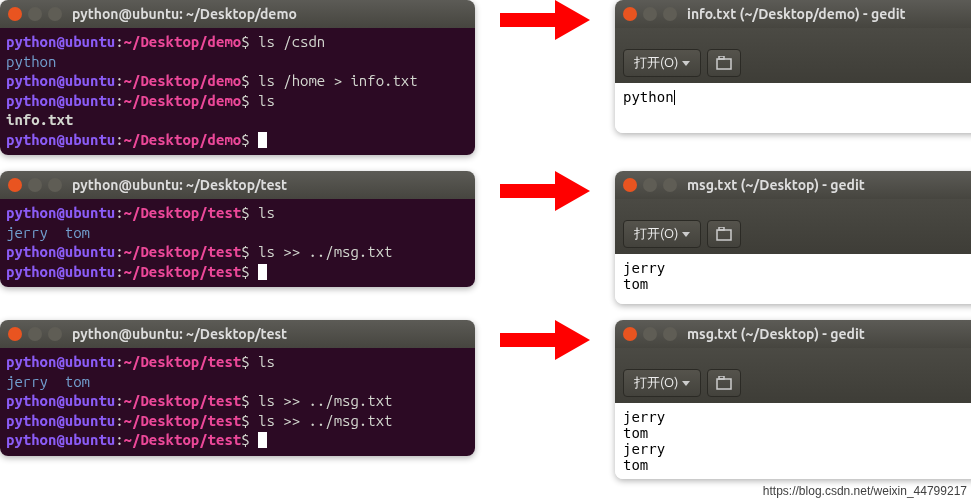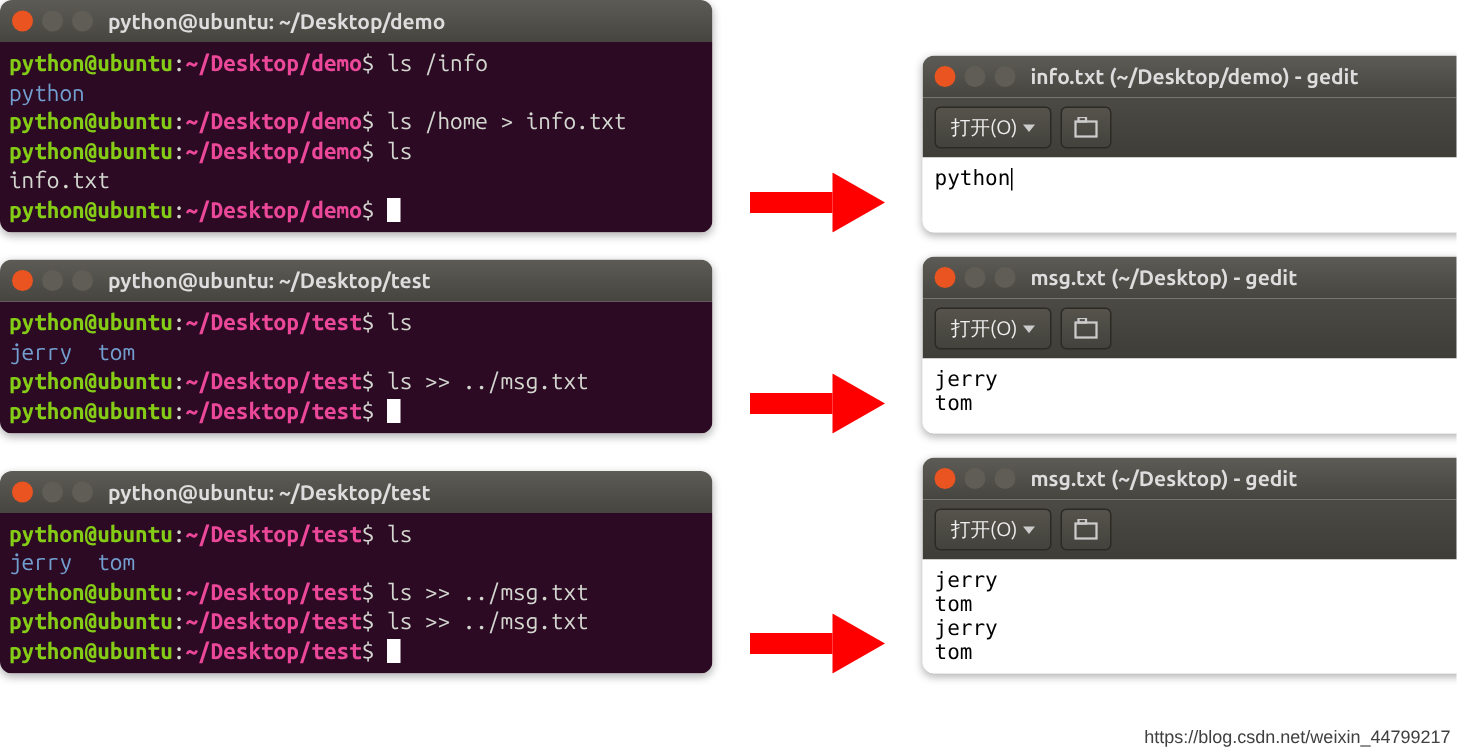--- a/index.html
+++ b/index.html
@@ -6,21 +6,21 @@
 body {
   background: #fff;
   font-family: "Ubuntu Mono", "DejaVu Sans Mono", monospace;
   width: 971px;
   height: 500px;
   position: relative;
   overflow: hidden;
 }
 .row {
   display: flex;
-  align-items: flex-end;
+  align-items: flex-start;
   margin-bottom: 16px;
 }
 .terminal {
   width: 475px;
   border-radius: 8px;
   overflow: hidden;
   box-shadow: 0 2px 6px rgba(0,0,0,0.3);
   flex-shrink: 0;
 }
 .titlebar {
@@ -50,25 +50,25 @@
 .btn-max   { background: #5f5d55; }
 .termbody {
   background: #2c0a24;
   color: #eee;
   font-size: 15px;
   line-height: 1.3;
   padding: 4px 6px 6px 6px;
   min-height: 60px;
 }
 .termline { white-space: pre; font-family: "Ubuntu Mono","DejaVu Sans Mono",monospace;}
-.user  { color: #84cc16; font-weight: bold; }
+.user  { color: #8b5cf6; font-weight: bold; }
 .path  { color: #ec4899; font-weight: bold; }
 .cmd   { color: #d3d7cf; }
 .out   { color: #729fcf; }
-.out2  { color: #d3d7cf; }
+.out2  { color: #d3d7cf; font-weight: bold; }
 .cursor{
   display: inline-block;
   width: 9px;
   height: 16px;
   background: #fff;
   vertical-align: text-bottom;
 }
 
 .arrow {
   width: 90px;
@@ -97,20 +97,21 @@
   background: linear-gradient(to bottom,#55534c,#43423c);
   border: 1px solid #2b2a25;
   border-radius: 4px;
   color: #eee;
   font-family: "Ubuntu", sans-serif;
   font-size: 13px;
   padding: 4px 10px;
   display: flex;
   align-items: center;
   gap: 4px;
+  margin-top: 15px;
 }
 .tbtn .tri {
   width: 0; height: 0;
   border-left: 4px solid transparent;
   border-right: 4px solid transparent;
   border-top: 5px solid #ccc;
 }
 .tbtn.icon { padding: 4px 8px; }
 .geditbody {
   background: #fff;
@@ -144,21 +145,21 @@
   <div class="terminal">
     <div class="titlebar">
       <div class="wincontrols">
         <span class="btn-circ btn-close"></span>
         <span class="btn-circ btn-min"></span>
         <span class="btn-circ btn-max"></span>
       </div>
       <span>python@ubuntu: ~/Desktop/demo</span>
     </div>
     <div class="termbody">
-        <div class="termline"><span class="user">python@ubuntu</span><span class="cmd">:</span><span class="path">~/Desktop/demo</span><span class="cmd">$</span><span class="cmd"> ls /info</span></div>
+        <div class="termline"><span class="user">python@ubuntu</span><span class="cmd">:</span><span class="path">~/Desktop/demo</span><span class="cmd">$</span><span class="cmd"> ls /csdn</span></div>
         <div class="termline"><span class="out">python</span></div>
         <div class="termline"><span class="user">python@ubuntu</span><span class="cmd">:</span><span class="path">~/Desktop/demo</span><span class="cmd">$</span><span class="cmd"> ls /home &gt; info.txt</span></div>
         <div class="termline"><span class="user">python@ubuntu</span><span class="cmd">:</span><span class="path">~/Desktop/demo</span><span class="cmd">$</span><span class="cmd"> ls</span></div>
         <div class="termline"><span class="out2">info.txt</span></div>
         <div class="termline"><span class="user">python@ubuntu</span><span class="cmd">:</span><span class="path">~/Desktop/demo</span><span class="cmd">$</span><span class="cmd"> </span><span class="cursor"></span></div>
       </div>
   </div>
 
   <div class="arrow">
     <svg width="90" height="40" viewBox="0 0 90 40">

